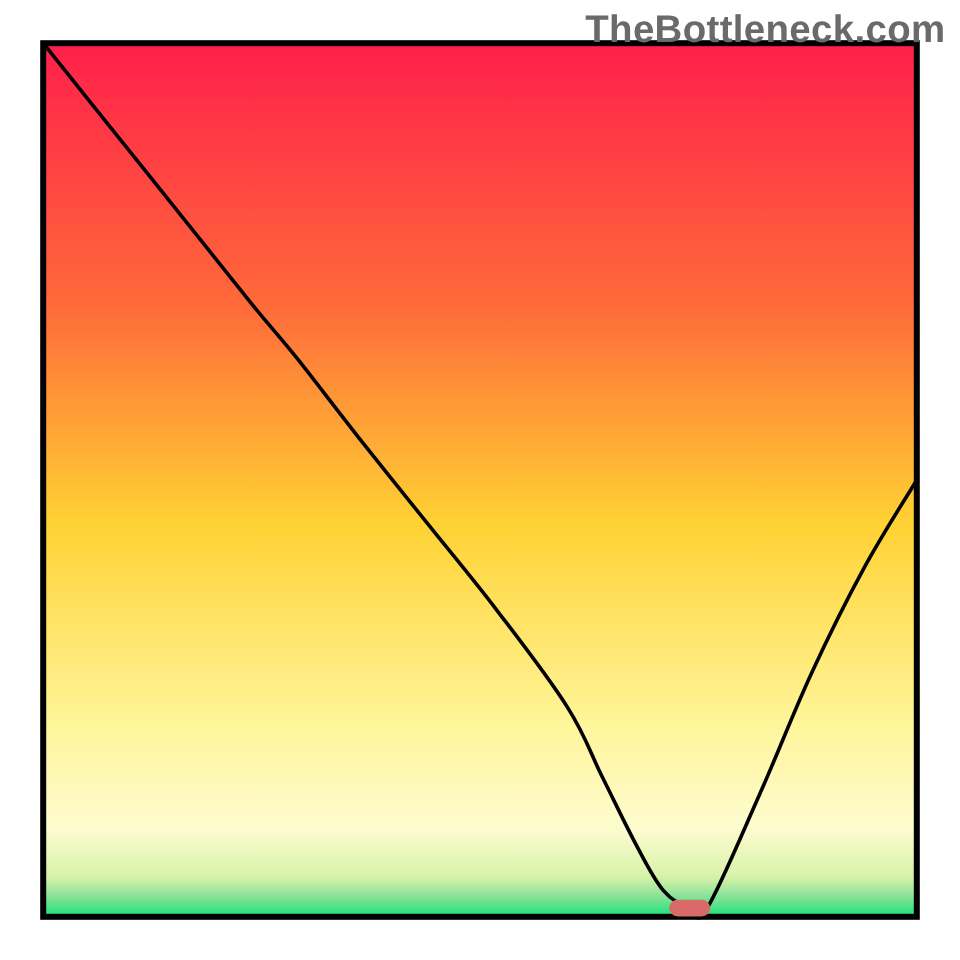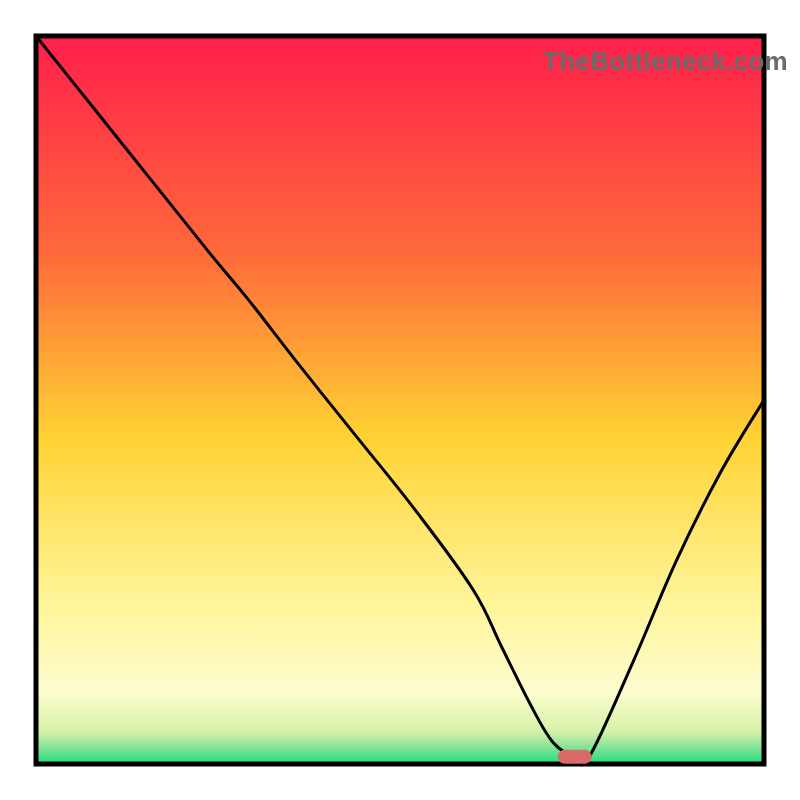--- a/index.html
+++ b/index.html
@@ -13,25 +13,24 @@
   }
   .wrap {
     position: relative;
     width: 800px;
     height: 800px;
   }
   .watermark {
     position: absolute;
     top: 6px;
     right: 12px;
-    font-size: 26px;
+    font-size: 32px;
     font-weight: 600;
     color: #6a6a6a;
     letter-spacing: 0.3px;
-    margin-top: 40px;
   }
   svg {
     display: block;
   }
 </style>
 </head>
 <body>
 
 <div class="wrap">
   <div class="watermark">TheBottleneck.com</div>

